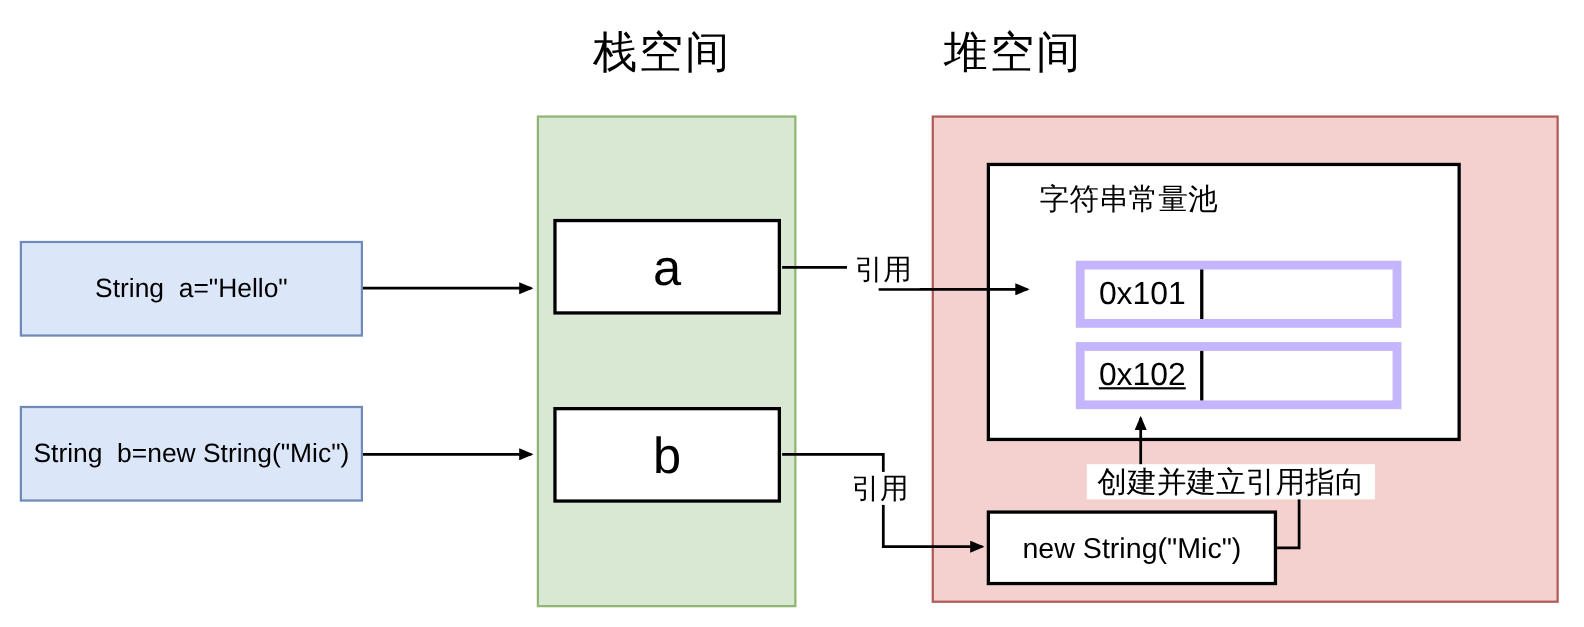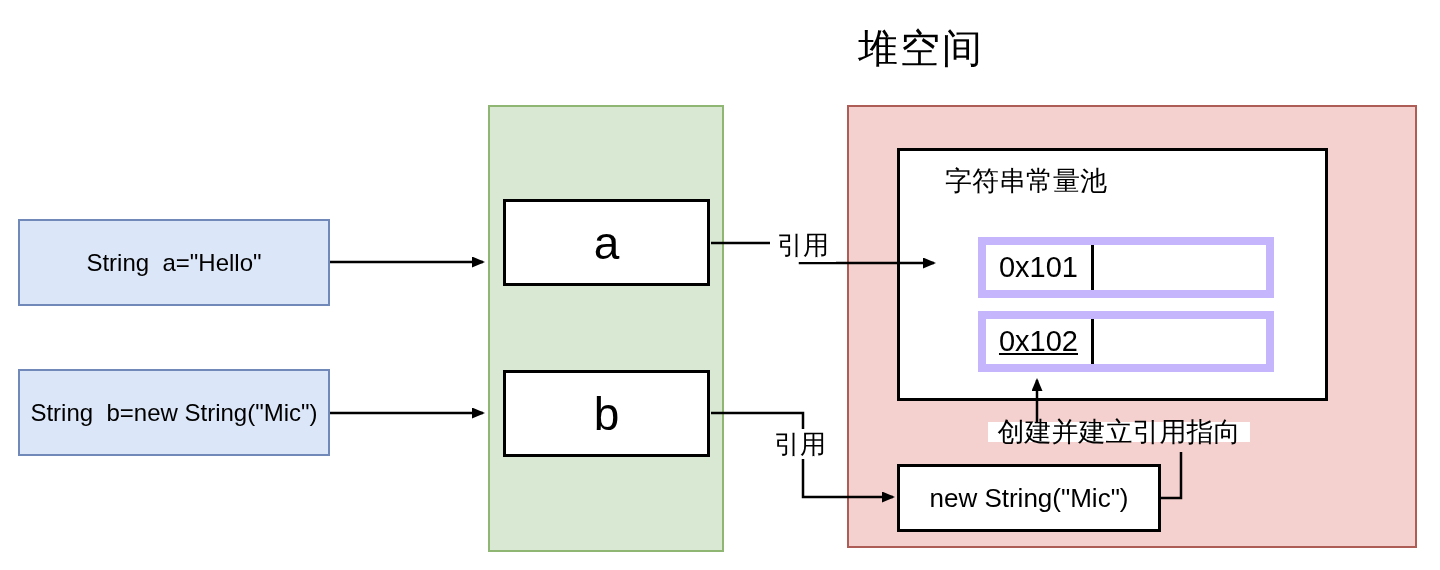--- a/index.html
+++ b/index.html
@@ -68,27 +68,28 @@
     font-size:26px;white-space:pre;
   }
   #connector-layer{position:absolute;left:0;top:0;z-index:4;pointer-events:none;}
   .edge-label{
     position:absolute;z-index:5;background:#ffffff;
     display:flex;align-items:center;justify-content:center;
     font-size:26px;white-space:nowrap;line-height:1;
   }
   #edge-label-ref-a{left:770px;top:228px;width:66px;height:34px;}
   #edge-label-ref-b{left:769px;top:429px;width:62px;height:30px;}
-  #edge-label-create{left:988px;top:422px;width:262px;height:20px;font-size:27px;}
+  #edge-label-create{left:988px;top:422px;width:262px;height:32px;font-size:27px;}
 </style>
 </head>
 <body>
 
 <div id="canvas" style="--stack-fill: #d9e8d3; --stack-border: #8fb672; --heap-fill: #f4d1ce; --heap-border: #ae5d56; --code-fill: #dbe6f8; --code-border: #7089b8; --line: #000000;">
 
+  <div class="title abs" style="left:502px;top:26px;width:200px;">栈空间</div>
   <div class="title abs" style="left:821px;top:26px;width:200px;">堆空间</div>
 
   <div class="region" id="stack-region"></div>
   <div class="region" id="heap-region"></div>
 
   <div class="code-box" id="code-box-a">
     <span>String  a="Hello"</span>
   </div>
   <div class="code-box" id="code-box-b">
     <span>String  b=new String("Mic")</span>

